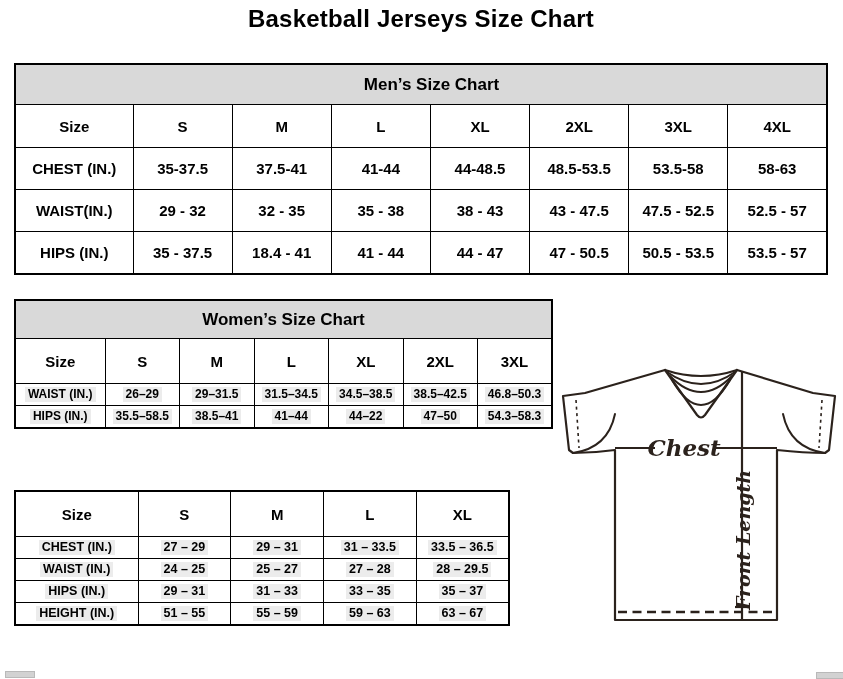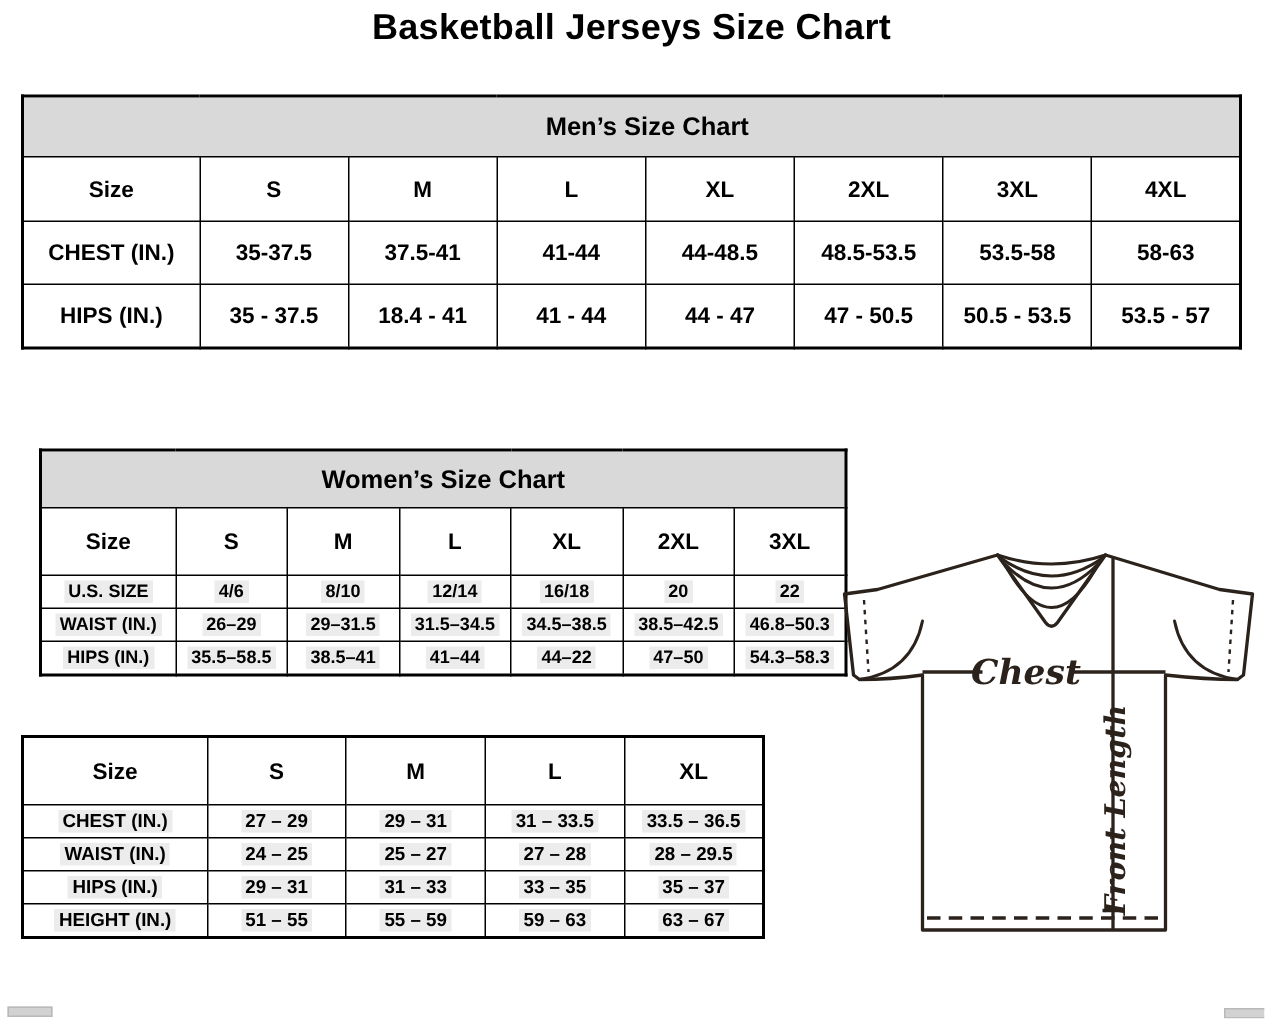--- a/index.html
+++ b/index.html
@@ -11,21 +11,21 @@
             border:2px solid #000;background:#fff;}
   table.tbl td,table.tbl th{border:1px solid #000;text-align:center;vertical-align:middle;
             padding:0;font-weight:bold;overflow:hidden;white-space:nowrap;}
   td.band{background:#d9d9d9;font-size:17px;font-weight:bold;border-bottom:2px solid #000;}
   
   #mens{left:14px;top:63px;width:814px;}
   #mens td.band{height:39px;padding-left:21px;}
   #mens tr.sizerow th{height:42px;font-size:15px;}
   #mens tr.datarow td{height:41px;font-size:15px;}
   
-  #womens{left:14px;top:299px;width:539px;margin-left:12px;}
+  #womens{left:14px;top:299px;width:539px;}
   #womens td.band{height:37px;}
   #womens tr.sizerow th{height:44px;font-size:15px;}
   #womens tr.datarow td{height:21px;font-size:12px;}
   #womens td.lbl{font-size:11px;}
   
   #youth{left:14px;top:490px;width:496px;}
   #youth td.band{height:41px;}
   #youth tr.sizerow th{height:44px;font-size:15px;}
   #youth tr.datarow td{height:21px;font-size:12.5px;}
   #youth td.lbl{font-size:12px;}
@@ -66,20 +66,30 @@
       <td class="lbl">CHEST (IN.)</td>
       <td>35-37.5</td>
       <td>37.5-41</td>
       <td>41-44</td>
       <td>44-48.5</td>
       <td>48.5-53.5</td>
       <td>53.5-58</td>
       <td>58-63</td>
     </tr>
     <tr class="datarow">
+      <td class="lbl">WAIST(IN.)</td>
+      <td>29 - 32</td>
+      <td>32 - 35</td>
+      <td>35 - 38</td>
+      <td>38 - 43</td>
+      <td>43 - 47.5</td>
+      <td>47.5 - 52.5</td>
+      <td>52.5 - 57</td>
+    </tr>
+    <tr class="datarow">
       <td class="lbl">HIPS (IN.)</td>
       <td>35 - 37.5</td>
       <td>18.4 - 41</td>
       <td>41 - 44</td>
       <td>44 - 47</td>
       <td>47 - 50.5</td>
       <td>50.5 - 53.5</td>
       <td>53.5 - 57</td>
     </tr>
     </tbody>
@@ -97,29 +107,20 @@
     <tr class="sizerow">
       <th>Size</th>
       <th>S</th>
       <th>M</th>
       <th>L</th>
       <th>XL</th>
       <th>2XL</th>
       <th>3XL</th>
     </tr>
     <tr class="datarow">
-      <td class="lbl"><span class="hl">U.S. SIZE</span></td>
-      <td><span class="hl">4/6</span></td>
-      <td><span class="hl">8/10</span></td>
-      <td><span class="hl">12/14</span></td>
-      <td><span class="hl">16/18</span></td>
-      <td><span class="hl">20</span></td>
-      <td><span class="hl">22</span></td>
-    </tr>
-    <tr class="datarow">
       <td class="lbl"><span class="hl">WAIST (IN.)</span></td>
       <td><span class="hl">26–29</span></td>
       <td><span class="hl">29–31.5</span></td>
       <td><span class="hl">31.5–34.5</span></td>
       <td><span class="hl">34.5–38.5</span></td>
       <td><span class="hl">38.5–42.5</span></td>
       <td><span class="hl">46.8–50.3</span></td>
     </tr>
     <tr class="datarow">
       <td class="lbl"><span class="hl">HIPS (IN.)</span></td>

